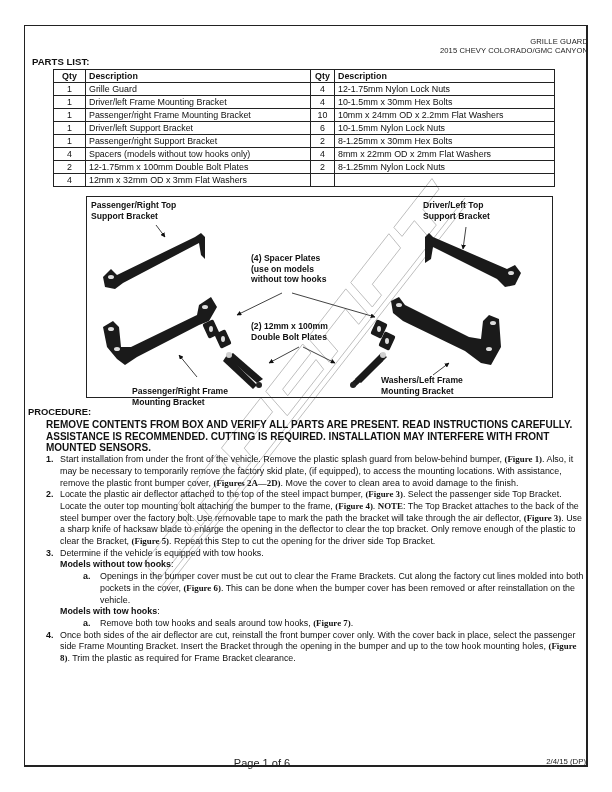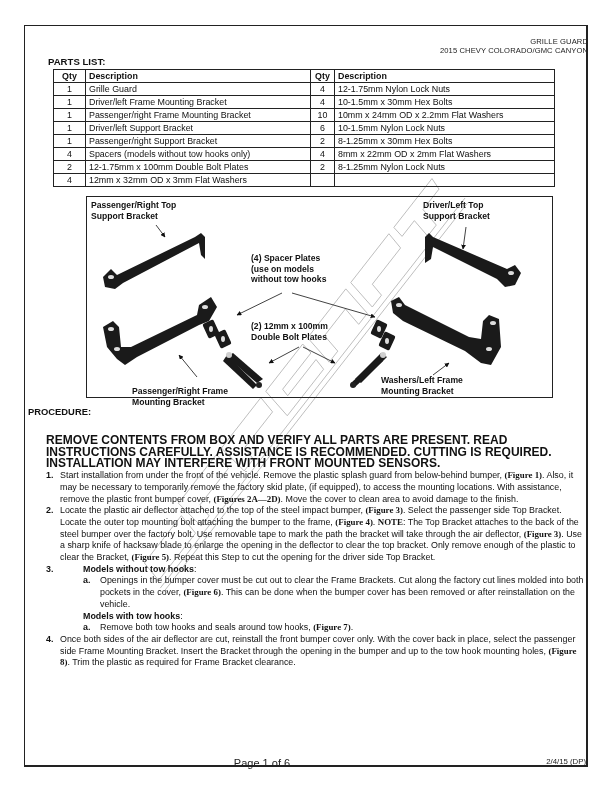--- a/index.html
+++ b/index.html
@@ -2,35 +2,35 @@
 <html><head>
 <meta charset="utf-8">
 <style>
   html, body { margin:0; padding:0; background:#ffffff; }
   body { width:612px; height:792px; position:relative; overflow:hidden;
          font-family:"Liberation Sans", sans-serif; color:#111; }
   .page-frame { position:absolute; left:24px; top:25px; width:564px; height:742px;
                 border:1px solid #222; border-right-width:2px; border-bottom-width:2px; box-sizing:border-box; }
   .hdr { position:absolute; right:24px; font-size:7.6px; text-align:right; color:#222; letter-spacing:0.1px; }
   .hdr1 { top:37px; } .hdr2 { top:46px; }
-  .parts-title { position:absolute; left:48px; top:56px; font-weight:bold; font-size:9.6px; }
+  .parts-title { position:absolute; left:32px; top:56px; font-weight:bold; font-size:9.6px; }
   table.parts { position:absolute; left:53px; top:69px; border-collapse:collapse; font-size:8.9px; }
   table.parts td, table.parts th { border:1px solid #222; padding:0 3px; height:12px; line-height:12px; white-space:nowrap;margin-top:24px; }
   table.parts th { font-weight:bold; text-align:left; }
   table.parts .q { text-align:center; }
   .c1 { width:25px; } .c2 { width:218px; } .c3 { width:17px; } .c4 { width:213px; }
   .figure { position:absolute; left:86px; top:196px; width:467px; height:202px; border:1px solid #222; box-sizing:border-box; }
   .flabel { position:absolute; font-weight:bold; font-size:8.6px; line-height:10.5px; color:#111; }
   .figure svg { position:absolute; left:0; top:0; }
   .proc { position:absolute; left:28px; top:406px; width:560px; font-size:8.9px; line-height:11.7px; }
   .proc-title { font-weight:bold; font-size:9.4px; }
-  .warn { font-weight:bold; font-size:12px; line-height:11.8px; margin-left:18px; margin-top:17px; width:530px; }
+  .warn { font-weight:bold; font-size:10px; line-height:11.8px; margin-left:18px; margin-top:1px; width:530px; }
   .step { position:relative; margin-left:32px; width:524px; }
   .step .num { position:absolute; left:-14px; font-weight:bold; }
-  .sub-h { margin-left:23px; font-weight:bold; }
+  .sub-h { font-weight:bold; }
   .sub { position:relative; margin-left:40px; width:485px; }
   .sub .num { position:absolute; left:-17px; font-weight:bold; }
   b { font-weight:bold;font-family:Liberation Serif, serif; }
   .footer-page { position:absolute; left:0; width:524px; top:757px; text-align:center; font-size:11px; color:#222; }
   .footer-date { position:absolute; right:26px; top:757px; font-size:7.8px; color:#222; }
   .watermark { position:absolute; left:0; top:0; pointer-events:none; }
 </style>
 </head>
 <body>
 
@@ -217,20 +217,21 @@
   <div class="step">
     <span class="num">1.</span>
     <span>Start installation from under the front of the vehicle. Remove the plastic splash guard from below-behind bumper, <b>(Figure 1)</b>. Also, it may be necessary to temporarily remove the factory skid plate, (if equipped), to access the mounting locations. With assistance, remove the plastic front bumper cover, <b>(Figures 2A—2D)</b>. Move the cover to clean area to avoid damage to the finish.</span>
   </div>
   <div class="step">
     <span class="num">2.</span>
     <span>Locate the plastic air deflector attached to the top of the steel impact bumper, <b>(Figure 3)</b>. Select the passenger side Top Bracket. Locate the outer top mounting bolt attaching the bumper to the frame, <b>(Figure 4)</b>. <b>NOTE</b>: The Top Bracket attaches to the back of the steel bumper over the factory bolt. Use removable tape to mark the path the bracket will take through the air deflector, <b>(Figure 3)</b>. Use a sharp knife of hacksaw blade to enlarge the opening in the deflector to clear the top bracket. Only remove enough of the plastic to clear the Bracket, <b>(Figure 5)</b>. Repeat this Step to cut the opening for the driver side Top Bracket.</span>
   </div>
   <div class="step">
     <span class="num">3.</span>
+    <span>Determine if the vehicle is equipped with tow hooks.</span>
     <div class="sub-h"><span>Models without tow hooks</span><span style="font-weight:normal">:</span></div>
     <div class="sub">
       <span class="num">a.</span>
       <span>Openings in the bumper cover must be cut out to clear the Frame Brackets. Cut along the factory cut lines molded into both pockets in the cover, <b>(Figure 6)</b>. This can be done when the bumper cover has been removed or after reinstallation on the vehicle.</span>
     </div>
     <div class="sub-h"><span>Models with tow hooks</span><span style="font-weight:normal">:</span></div>
     <div class="sub">
       <span class="num">a.</span>
       <span>Remove both tow hooks and seals around tow hooks, <b>(Figure 7)</b>.</span>
     </div>

